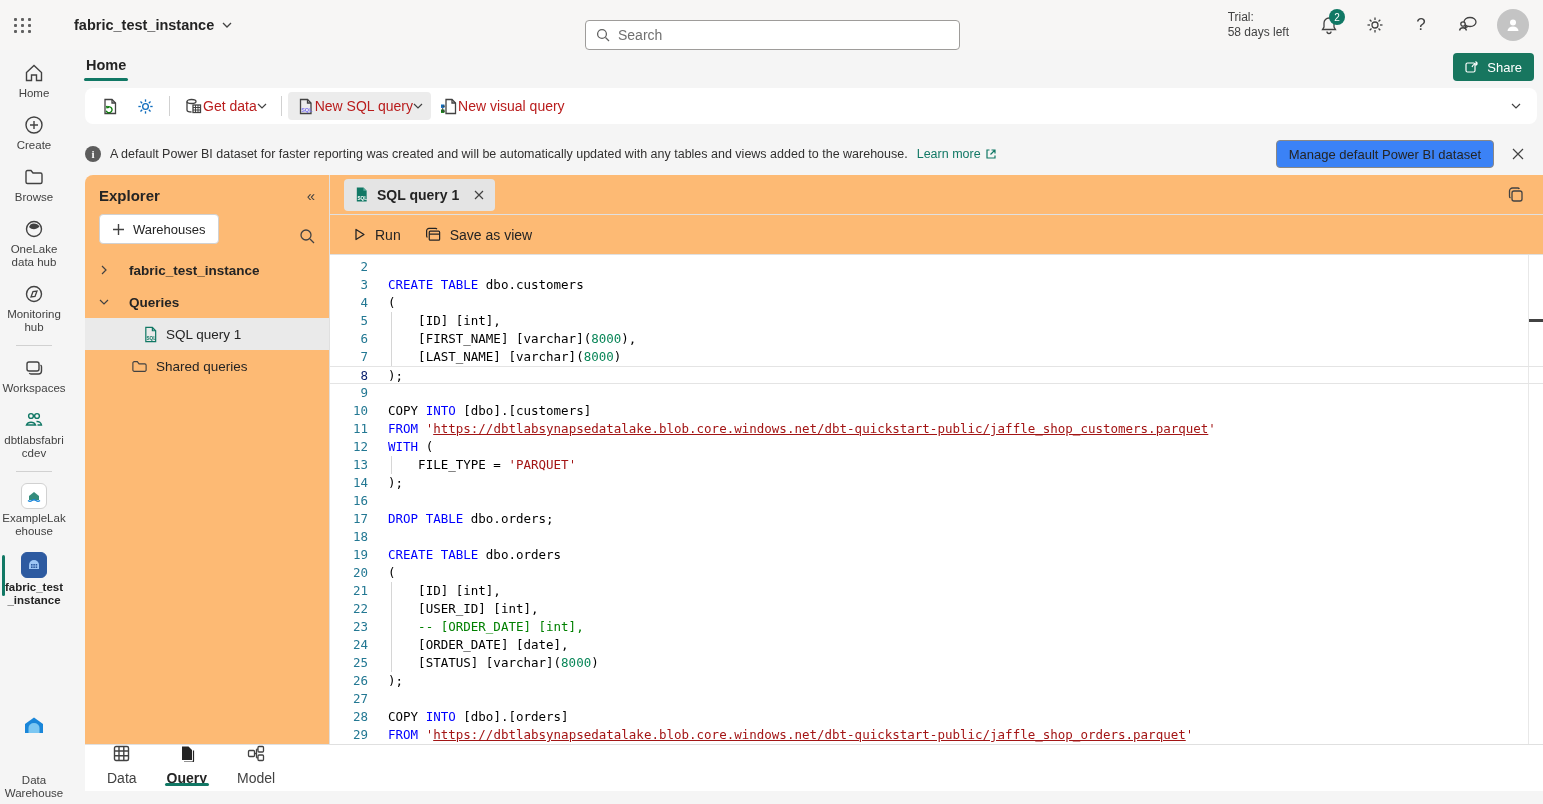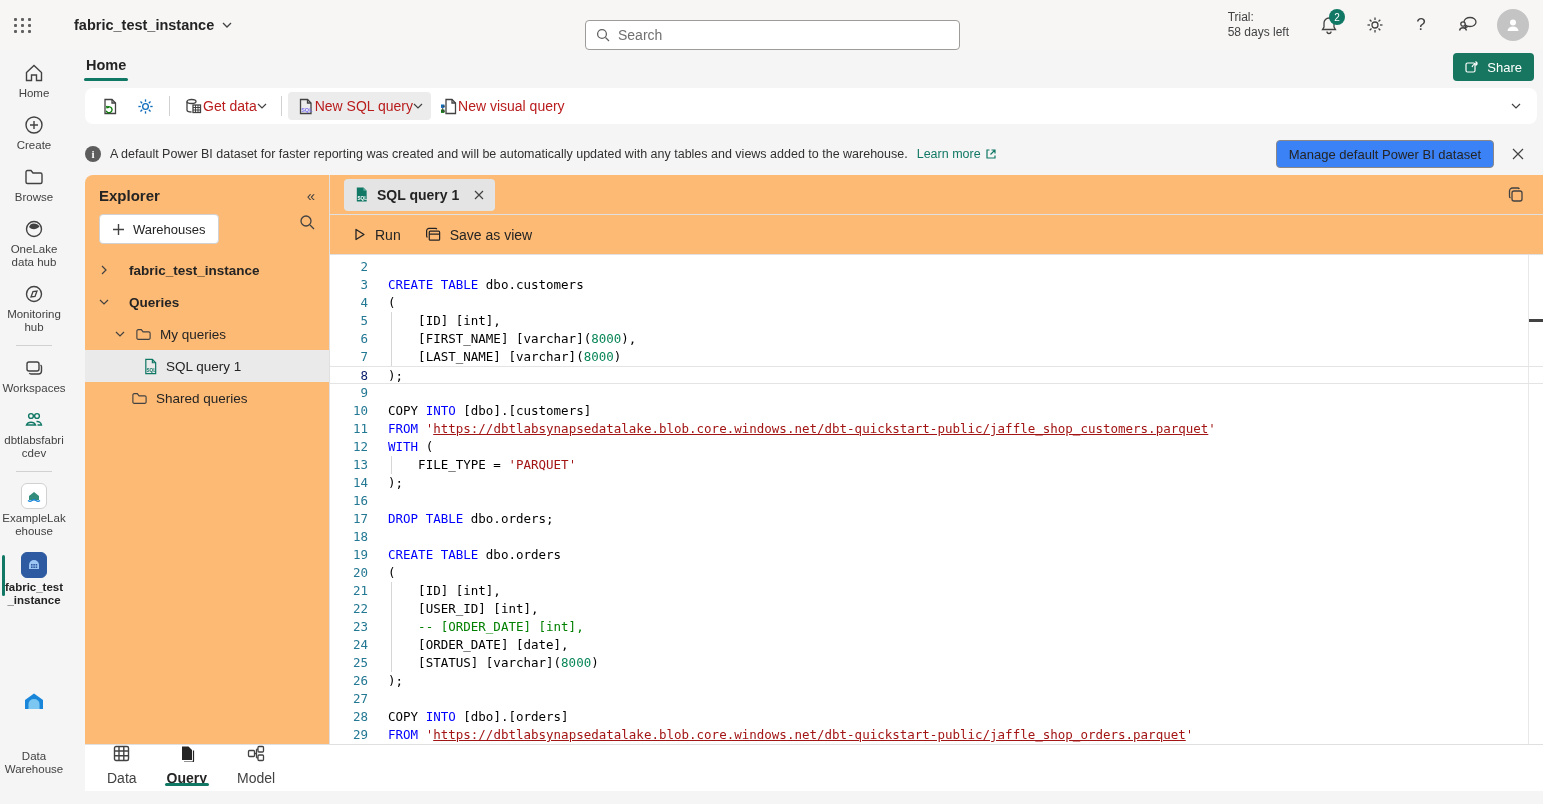--- a/index.html
+++ b/index.html
@@ -56,21 +56,21 @@
 
   
   .content { position:absolute; left:85px; top:175px; width:1458px; bottom:13px; background:#fdba74; border-radius:8px 0 0 0; display:flex; flex-direction:column; overflow:hidden; }
   .content-body { flex:1; display:flex; min-height:0; }
 
   
   .explorer { width:245px; border-right:1px solid #e0e0e0; padding-top:6px; flex:none; }
   .exp-head { display:flex; align-items:center; justify-content:space-between; padding:6px 14px 8px; }
   .exp-title { font-size:15px; font-weight:bold; }
   .exp-collapse { font-size:15px; color:#424242; cursor:pointer; }
-  .exp-actions { display:flex; align-items:flex-start; justify-content:space-between; padding:2px 14px 10px; }
+  .exp-actions { display:flex; align-items:flex-end; justify-content:space-between; padding:2px 14px 10px; }
   .wh-btn { display:flex; align-items:center; gap:8px; height:30px; border:1px solid #d1d1d1; border-radius:4px; background:#fff; padding:0 12px; font-size:13px; font-family:inherit; color:#242424; cursor:pointer; }
   .tree { font-size:13.5px; }
   .tree-row { height:32px; display:flex; align-items:center; gap:8px; cursor:pointer; padding-right:6px; }
   .tree-row.sel { background:#eaeaea; }
   .tree-row .cv { width:12px; flex:none; display:flex; }
   .tree-row.semibold { font-weight:bold; }
 
   
   .qpane { flex:1; display:flex; flex-direction:column; min-width:0; position:relative; }
   .tabstrip { height:40px; border-bottom:1px solid #e0e0e0; display:flex; align-items:center; padding:0 10px 0 14px; }
@@ -266,21 +266,21 @@
             <rect x="9.6" y="7" width="1.6" height="1.6"></rect>
             <rect x="5" y="9.4" width="1.6" height="1.6"></rect>
             <rect x="7.3" y="9.4" width="1.6" height="1.6"></rect>
             <rect x="9.6" y="9.4" width="1.6" height="1.6"></rect>
           </g>
         </svg>
     </span>
     <span class="lbl">fabric_test_instance</span>
   </div>
   <div class="rail-spacer"></div>
-  <div class="rail-item" style="padding-bottom:28px;gap:36px;">
+  <div class="rail-item" style="padding-bottom:4px;gap:36px;">
     <svg width="26" height="24" viewBox="0 0 26 24">
         <path d="M4 10 L13 3.5 L22 10 V19 H4 Z" fill="#1a86d9"></path>
         <path d="M7.5 19 V14 a5.5 5 0 0 1 11 0 V19 Z" fill="#7cc7f2"></path>
       </svg>
     <span class="lbl">Data Warehouse</span>
   </div>
 </div>
 
 <div class="toolbar">
   <div class="tb-btn">
@@ -397,31 +397,20 @@
             </span>
           <span style="margin-left:10px;">fabric_test_instance</span>
         </div>
         <div class="tree-row semibold" style="padding-left:14px;">
           <span class="cv">
               <svg width="10" height="10" viewBox="0 0 10 10">
                 <path d="M1 3 L5 7 L9 3" fill="none" stroke="#424242" stroke-width="1.2"></path>
               </svg>
             </span>
           <span style="margin-left:10px;">Queries</span>
-        </div>
-        <div class="tree-row" style="padding-left:30px;">
-          <span class="cv">
-              <svg width="10" height="10" viewBox="0 0 10 10">
-                <path d="M1 3 L5 7 L9 3" fill="none" stroke="#424242" stroke-width="1.2"></path>
-              </svg>
-            </span>
-          <svg width="17" height="15" viewBox="0 0 19 17">
-              <path d="M2 4.5 a1.5 1.5 0 0 1 1.5-1.5 H7 L9 5.5 H15.5 A1.5 1.5 0 0 1 17 7 V12.5 a1.5 1.5 0 0 1-1.5 1.5 H3.5 A1.5 1.5 0 0 1 2 12.5 Z" fill="none" stroke="#424242" stroke-width="1.3"></path>
-            </svg>
-          <span>My queries</span>
         </div>
         <div class="tree-row sel" style="padding-left:58px;">
           <svg width="15" height="17" viewBox="0 0 16 18">
               <path d="M3 1.5 H10 L13.5 5 V16.5 H3 Z" fill="none" stroke="#117865" stroke-width="1.3"></path>
               <path d="M10 1.5 V5 H13.5" fill="none" stroke="#117865" stroke-width="1.3"></path>
               <text x="3.6" y="15" font-size="5" font-weight="bold" fill="#117865" font-family="Liberation Sans,sans-serif">SQL</text>
             </svg>
           <span>SQL query 1</span>
         </div>
         <div class="tree-row" style="padding-left:46px;">

